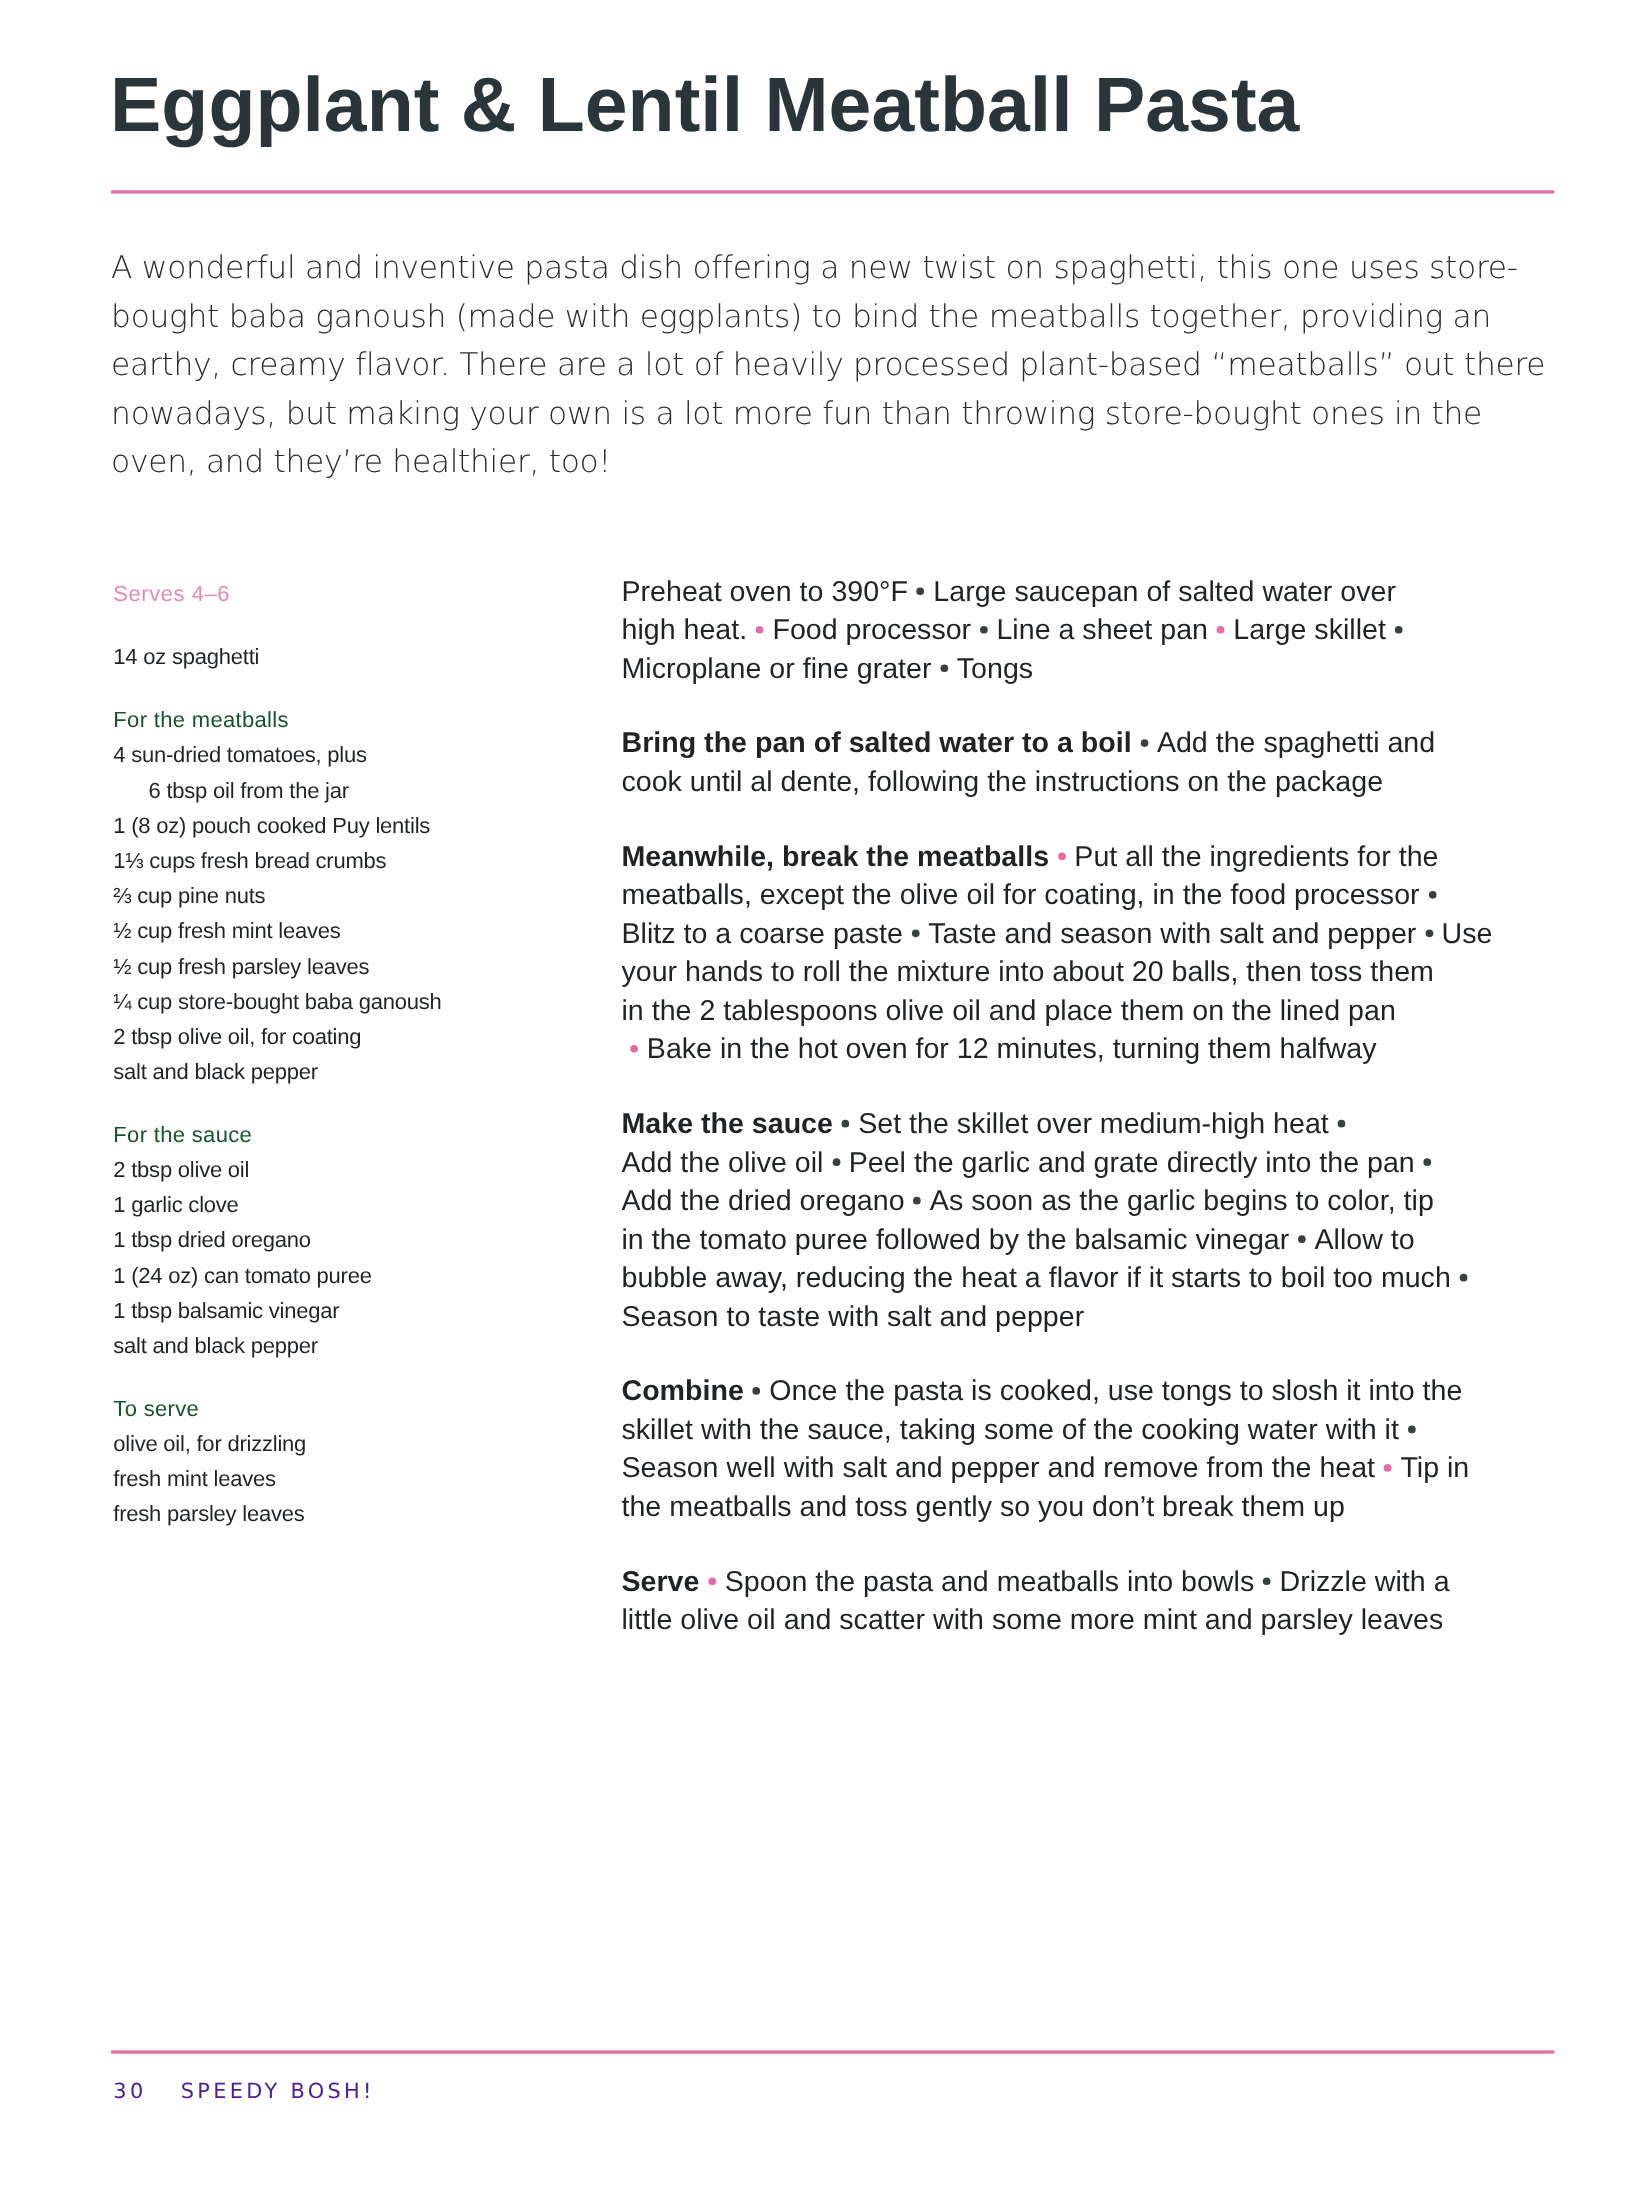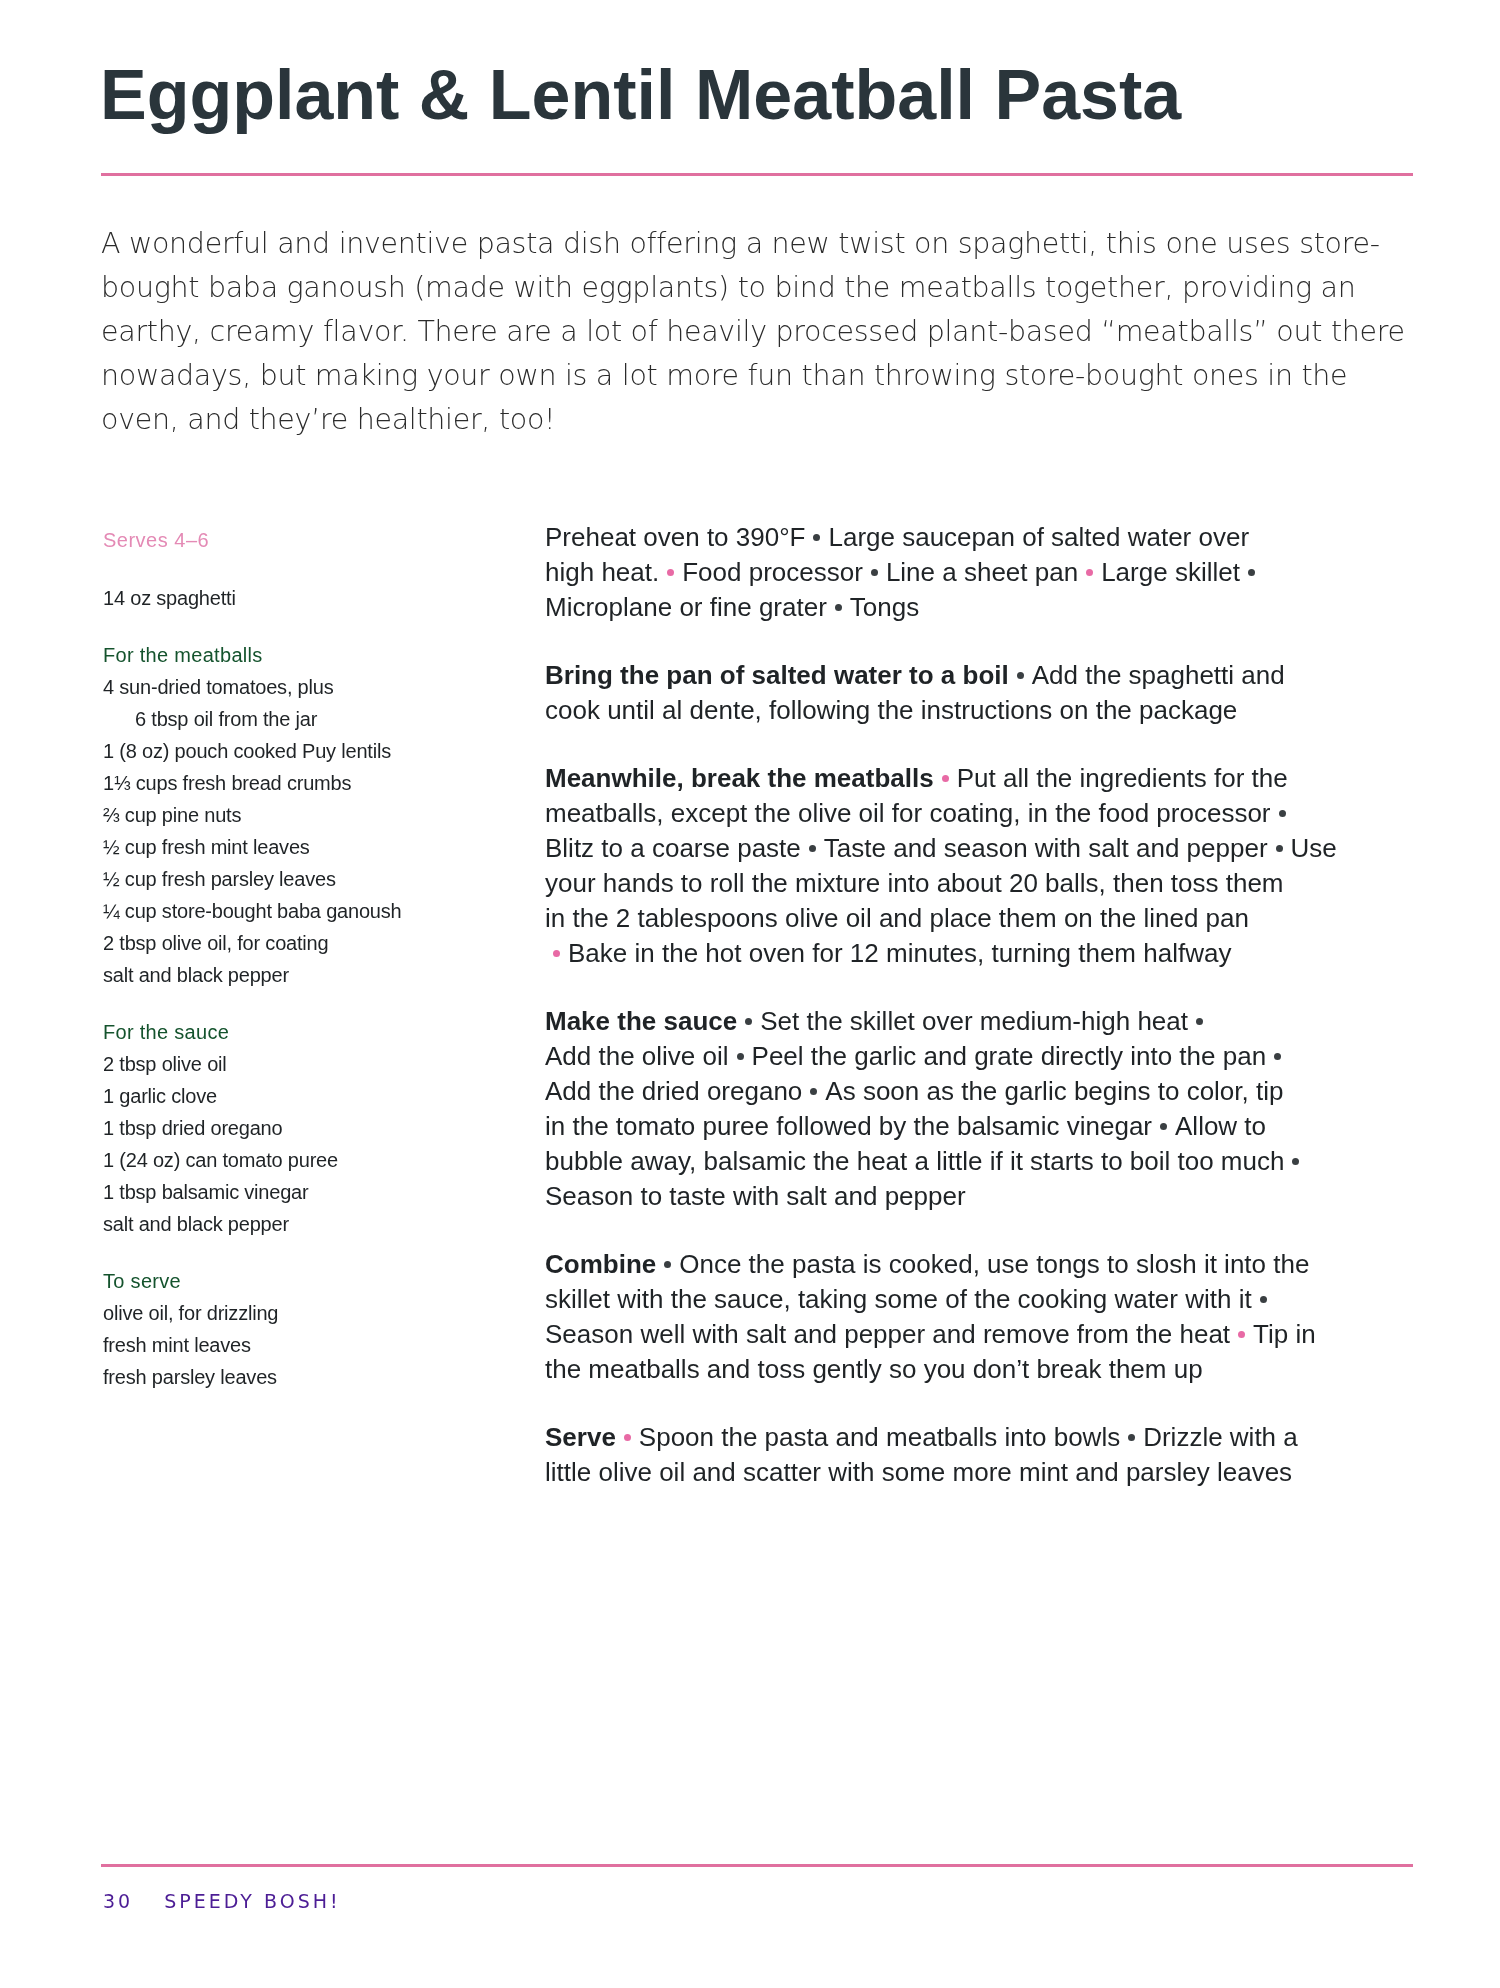--- a/index.html
+++ b/index.html
@@ -17,21 +17,21 @@
            font-size: 28.5px; line-height: 44px; color: #2b2b2b; letter-spacing: -0.3px; }
   .intro .ln { display: block; white-space: nowrap; }
   .left { position: absolute; left: 103px; top: 526px; width: 420px; }
   .serves { font-size: 20px; line-height: 28px; color: #e48ab5; letter-spacing: 0.5px; margin: 0 0 28px 0; }
   .ing { font-family: Liberation Sans, sans-serif; font-size: 20px; line-height: 32px;
          color: #1f2326; margin: 0; white-space: nowrap; letter-spacing: -0.2px; }
   .ing.indent { padding-left: 32px; }
   .grp-label { font-size: 20px; line-height: 32px; color: #14532d; letter-spacing: 0.3px; margin: 0; }
   .group { margin-top: 25px; }
   .group.first { margin-top: 25px; }
-  .right { position: absolute; left: 545px; top: 520px; width: 880px; }
+  .right { position: absolute; left: 565px; top: 520px; width: 880px; }
   .step { font-family: "Liberation Sans", sans-serif; font-size: 26px; line-height: 35px;
           color: #1f2326; margin: 0 0 33px 0; letter-spacing: 0px; }
   .step .ln { display: block; white-space: nowrap; }
   .step b { font-weight: 700; }
   .bul { display: inline-block; width: 7px; height: 7px; border-radius: 50%;
          vertical-align: middle; margin: 0 8px; position: relative; top: -2px; }
   .bul.pink { background: #e86aa5; }
   .bul.dark { background: #3a3f42; }
   .footer { position: absolute; left: 103px; top: 1890px; font-size: 19px; letter-spacing: 3px;
             color: #4c1d95; font-family: "DejaVu Sans", sans-serif; }
@@ -105,21 +105,21 @@
         <span class="ln"><span>Blitz to a coarse paste</span><span class="bul dark"></span><span>Taste and season with salt and pepper</span><span class="bul dark"></span><span>Use</span></span>
         <span class="ln"><span>your hands to roll the mixture into about 20 balls, then toss them</span></span>
         <span class="ln"><span>in the 2 tablespoons olive oil and place them on the lined pan</span></span>
         <span class="ln"><span class="bul pink"></span><span>Bake in the hot oven for 12 minutes, turning them halfway</span></span>
       </p>
       <p class="step">
         <span class="ln"><b>Make the sauce</b><span class="bul dark"></span><span>Set the skillet over medium-high heat</span><span class="bul dark"></span></span>
         <span class="ln"><span>Add the olive oil</span><span class="bul dark"></span><span>Peel the garlic and grate directly into the pan</span><span class="bul dark"></span></span>
         <span class="ln"><span>Add the dried oregano</span><span class="bul dark"></span><span>As soon as the garlic begins to color, tip</span></span>
         <span class="ln"><span>in the tomato puree followed by the balsamic vinegar</span><span class="bul dark"></span><span>Allow to</span></span>
-        <span class="ln"><span>bubble away, balsamic the heat a little if it starts to boil too much</span><span class="bul dark"></span></span>
+        <span class="ln"><span>bubble away, reducing the heat a flavor if it starts to boil too much</span><span class="bul dark"></span></span>
         <span class="ln"><span>Season to taste with salt and pepper</span></span>
       </p>
       <p class="step">
         <span class="ln"><b>Combine</b><span class="bul dark"></span><span>Once the pasta is cooked, use tongs to slosh it into the</span></span>
         <span class="ln"><span>skillet with the sauce, taking some of the cooking water with it</span><span class="bul dark"></span></span>
         <span class="ln"><span>Season well with salt and pepper and remove from the heat</span><span class="bul pink"></span><span>Tip in</span></span>
         <span class="ln"><span>the meatballs and toss gently so you don’t break them up</span></span>
       </p>
       <p class="step">
         <span class="ln"><b>Serve</b><span class="bul pink"></span><span>Spoon the pasta and meatballs into bowls</span><span class="bul dark"></span><span>Drizzle with a</span></span>

